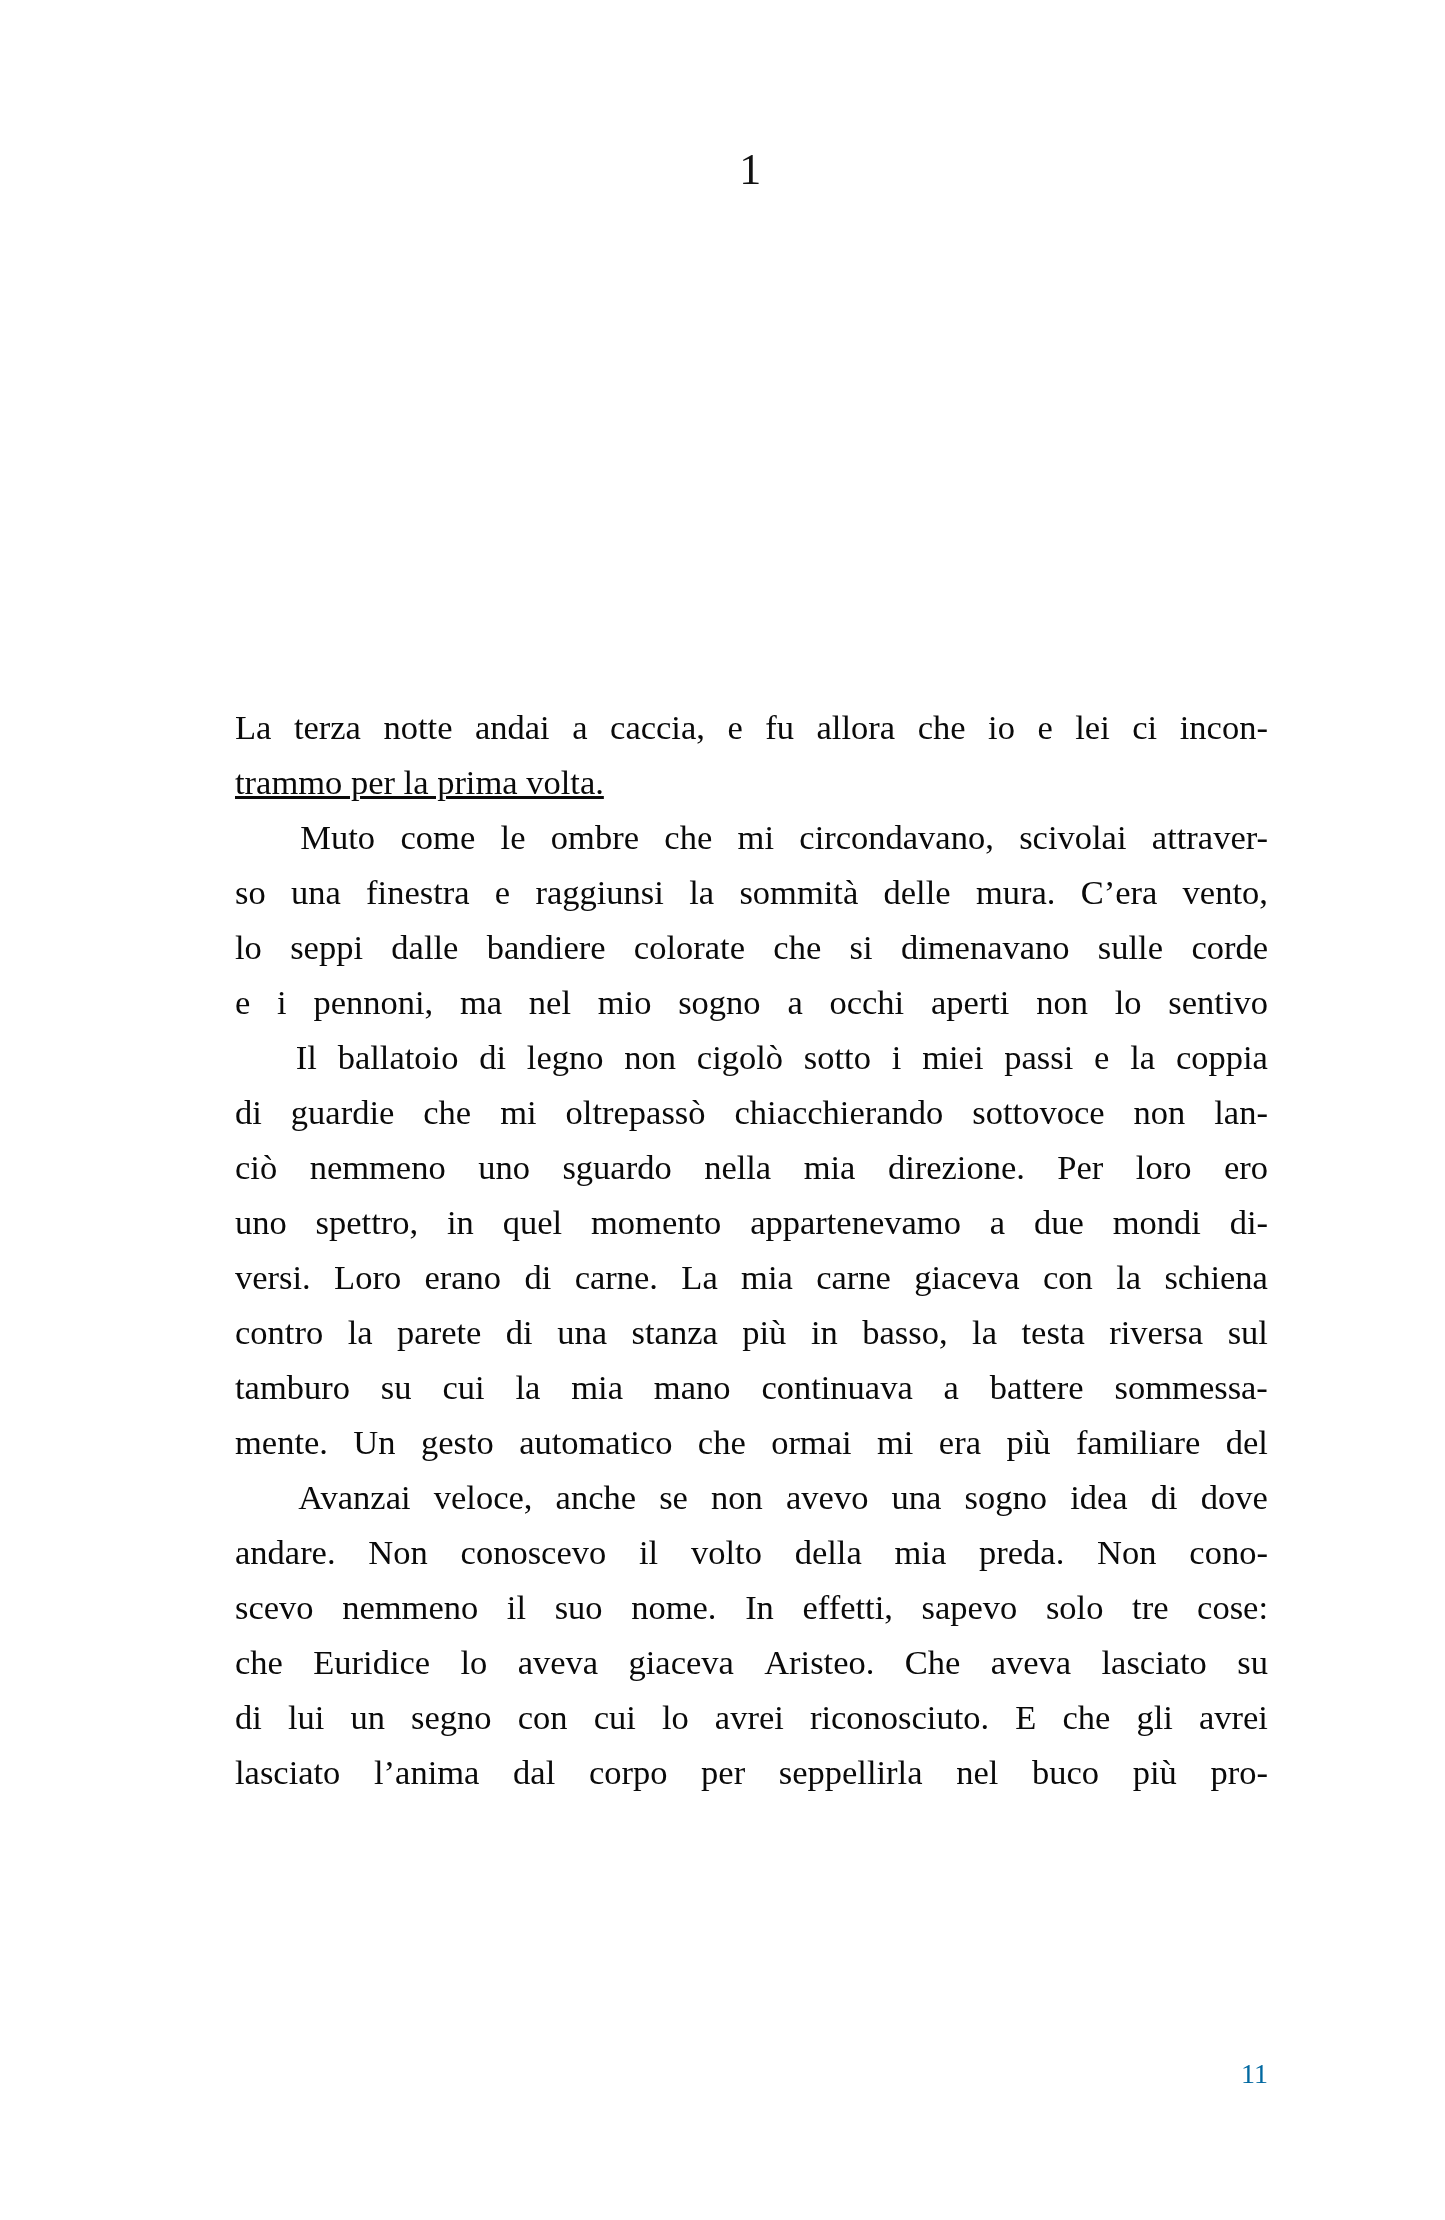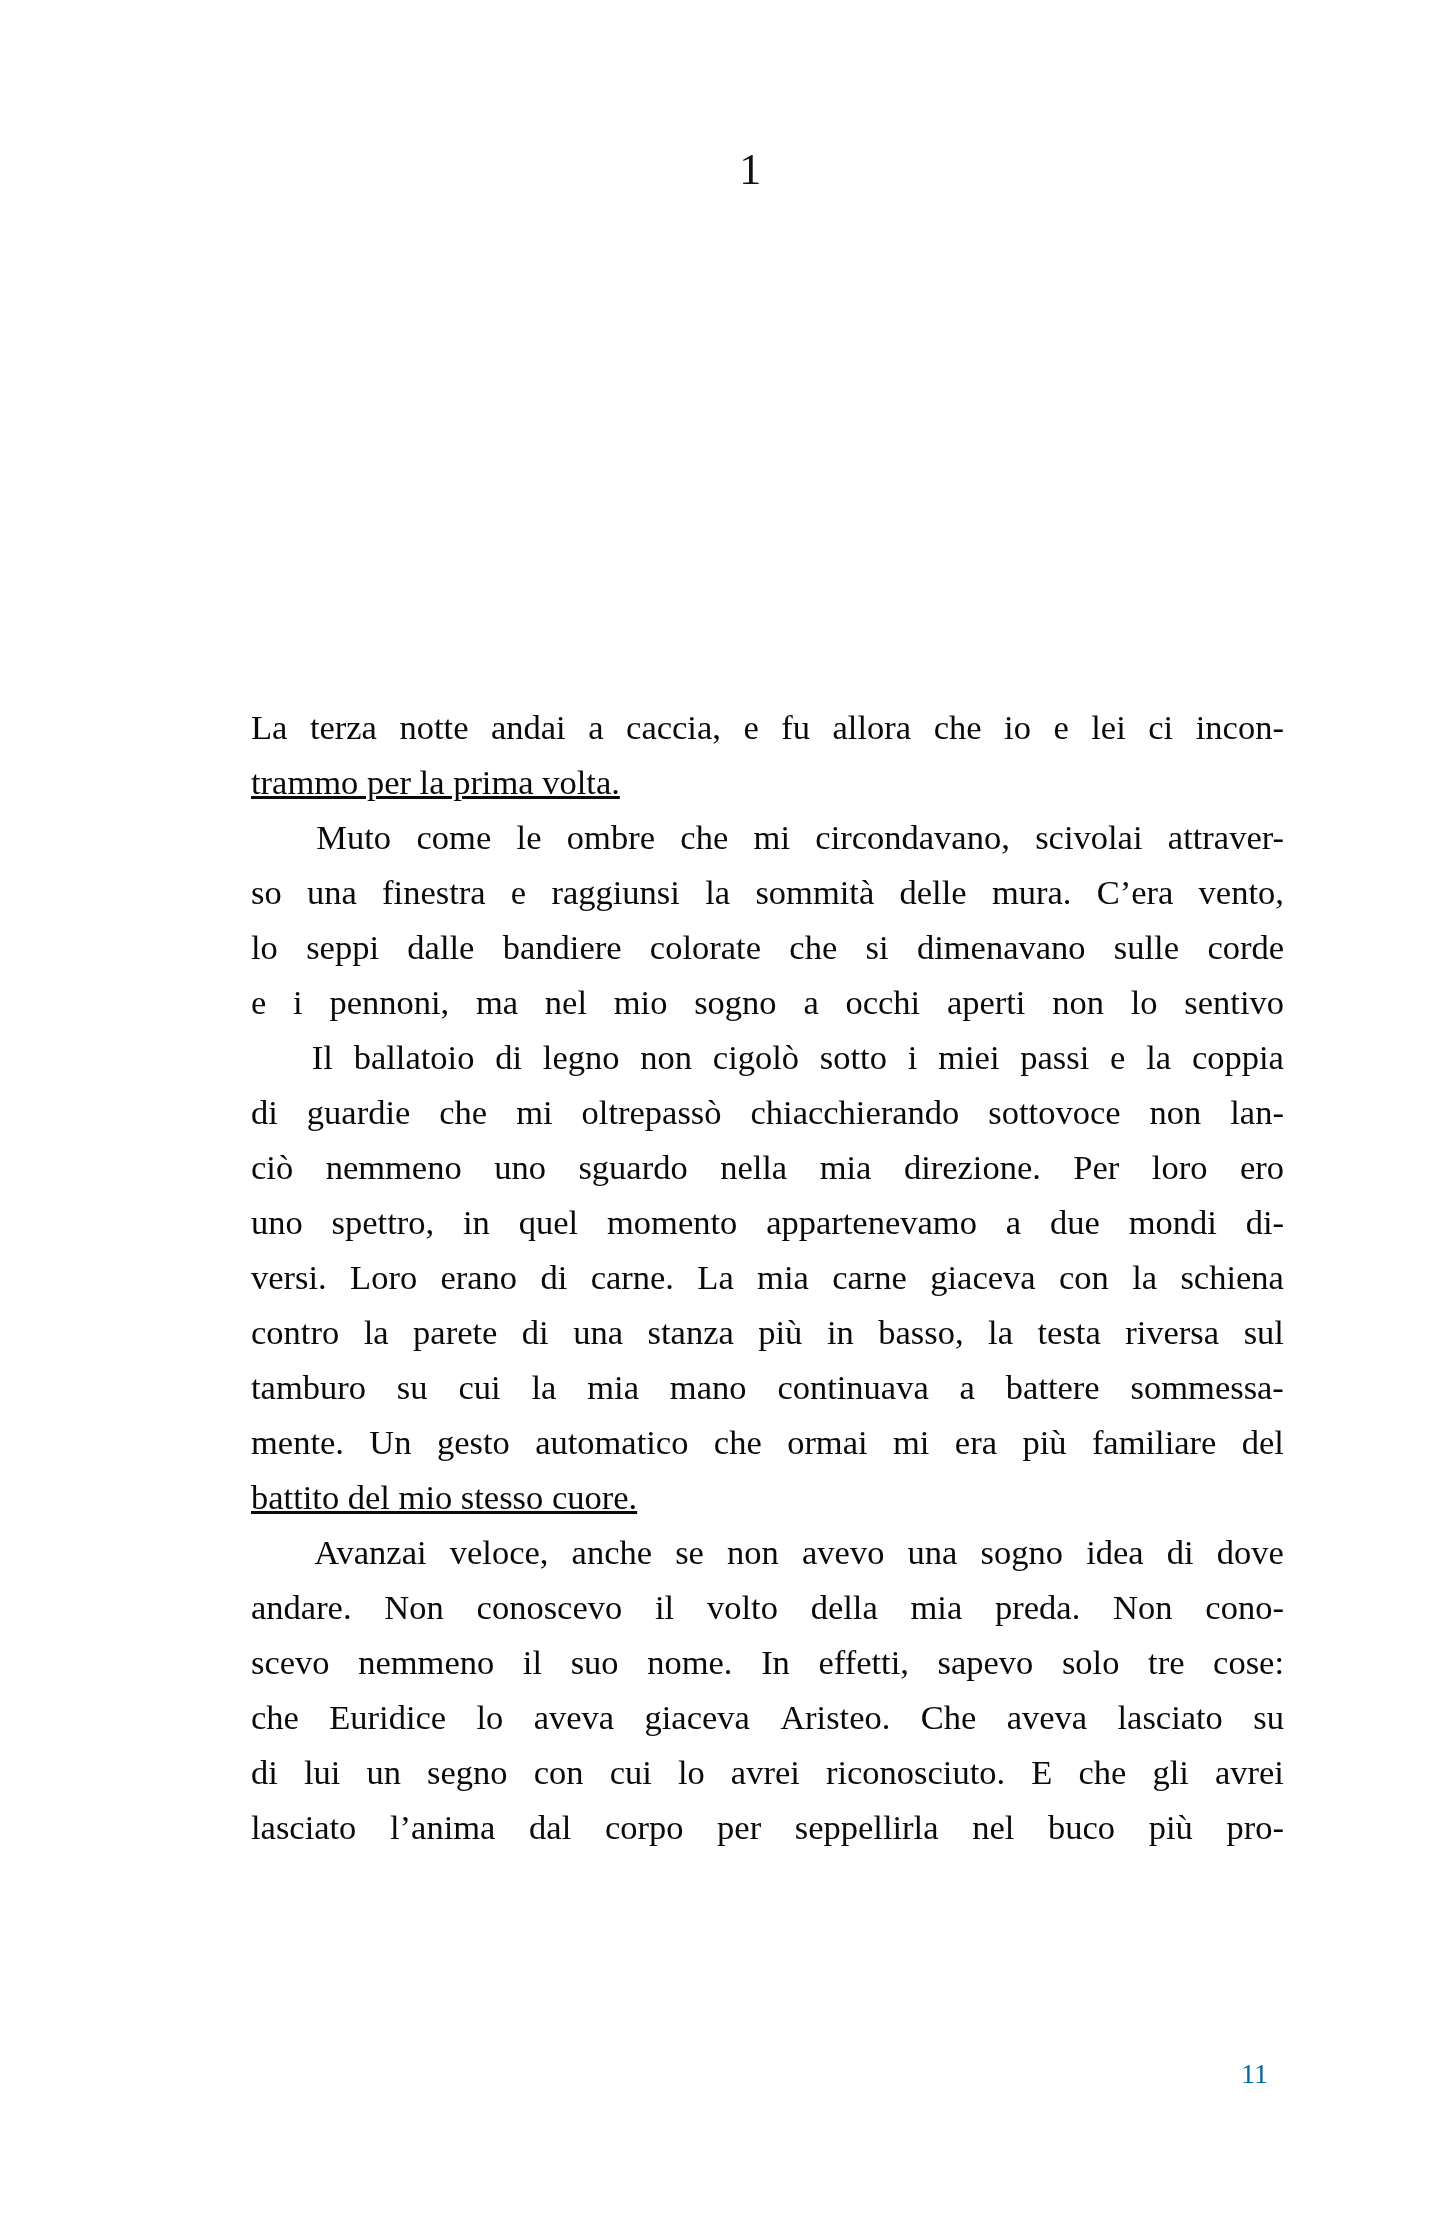--- a/index.html
+++ b/index.html
@@ -36,21 +36,21 @@
   }
   
   .chapter-number > span {
     display: inline-block;
     transform: translateX(28px);
   }
 
   
   .textblock {
     position: absolute;
-    left: 251px;
+    left: 235px;
     top: 700px;
     width: 1033px;
   }
 
   .para {
     margin: 0;
     font-size: 34.5px;
     line-height: 55px;
     color: #0a0a0a;
     text-align: left;
@@ -124,21 +124,20 @@
       </p>
       <p class="para">
         <span class="line just indent"><span class="w">Il</span><span class="w">ballatoio</span><span class="w">di</span><span class="w">legno</span><span class="w">non</span><span class="w">cigolò</span><span class="w">sotto</span><span class="w">i</span><span class="w">miei</span><span class="w">passi</span><span class="w">e</span><span class="w">la</span><span class="w">coppia</span></span>
         <span class="line just"><span class="w">di</span><span class="w">guardie</span><span class="w">che</span><span class="w">mi</span><span class="w">oltrepassò</span><span class="w">chiacchierando</span><span class="w">sottovoce</span><span class="w">non</span><span class="w">lan-</span></span>
         <span class="line just"><span class="w">ciò</span><span class="w">nemmeno</span><span class="w">uno</span><span class="w">sguardo</span><span class="w">nella</span><span class="w">mia</span><span class="w">direzione.</span><span class="w">Per</span><span class="w">loro</span><span class="w">ero</span></span>
         <span class="line just"><span class="w">uno</span><span class="w">spettro,</span><span class="w">in</span><span class="w">quel</span><span class="w">momento</span><span class="w">appartenevamo</span><span class="w">a</span><span class="w">due</span><span class="w">mondi</span><span class="w">di-</span></span>
         <span class="line just"><span class="w">versi.</span><span class="w">Loro</span><span class="w">erano</span><span class="w">di</span><span class="w">carne.</span><span class="w">La</span><span class="w">mia</span><span class="w">carne</span><span class="w">giaceva</span><span class="w">con</span><span class="w">la</span><span class="w">schiena</span></span>
         <span class="line just"><span class="w">contro</span><span class="w">la</span><span class="w">parete</span><span class="w">di</span><span class="w">una</span><span class="w">stanza</span><span class="w">più</span><span class="w">in</span><span class="w">basso,</span><span class="w">la</span><span class="w">testa</span><span class="w">riversa</span><span class="w">sul</span></span>
         <span class="line just"><span class="w">tamburo</span><span class="w">su</span><span class="w">cui</span><span class="w">la</span><span class="w">mia</span><span class="w">mano</span><span class="w">continuava</span><span class="w">a</span><span class="w">battere</span><span class="w">sommessa-</span></span>
         <span class="line just"><span class="w">mente.</span><span class="w">Un</span><span class="w">gesto</span><span class="w">automatico</span><span class="w">che</span><span class="w">ormai</span><span class="w">mi</span><span class="w">era</span><span class="w">più</span><span class="w">familiare</span><span class="w">del</span></span>
-        <span class="line last">battito del mio stesso cuore.</span>
       </p>
       <p class="para">
         <span class="line just indent"><span class="w">Avanzai</span><span class="w">veloce,</span><span class="w">anche</span><span class="w">se</span><span class="w">non</span><span class="w">avevo</span><span class="w">una</span><span class="w">sogno</span><span class="w">idea</span><span class="w">di</span><span class="w">dove</span></span>
         <span class="line just"><span class="w">andare.</span><span class="w">Non</span><span class="w">conoscevo</span><span class="w">il</span><span class="w">volto</span><span class="w">della</span><span class="w">mia</span><span class="w">preda.</span><span class="w">Non</span><span class="w">cono-</span></span>
         <span class="line just"><span class="w">scevo</span><span class="w">nemmeno</span><span class="w">il</span><span class="w">suo</span><span class="w">nome.</span><span class="w">In</span><span class="w">effetti,</span><span class="w">sapevo</span><span class="w">solo</span><span class="w">tre</span><span class="w">cose:</span></span>
         <span class="line just"><span class="w">che</span><span class="w">Euridice</span><span class="w">lo</span><span class="w">aveva</span><span class="w">giaceva</span><span class="w">Aristeo.</span><span class="w">Che</span><span class="w">aveva</span><span class="w">lasciato</span><span class="w">su</span></span>
         <span class="line just"><span class="w">di</span><span class="w">lui</span><span class="w">un</span><span class="w">segno</span><span class="w">con</span><span class="w">cui</span><span class="w">lo</span><span class="w">avrei</span><span class="w">riconosciuto.</span><span class="w">E</span><span class="w">che</span><span class="w">gli</span><span class="w">avrei</span></span>
         <span class="line just"><span class="w">lasciato</span><span class="w">l’anima</span><span class="w">dal</span><span class="w">corpo</span><span class="w">per</span><span class="w">seppellirla</span><span class="w">nel</span><span class="w">buco</span><span class="w">più</span><span class="w">pro-</span></span>
       </p>
     </div>

